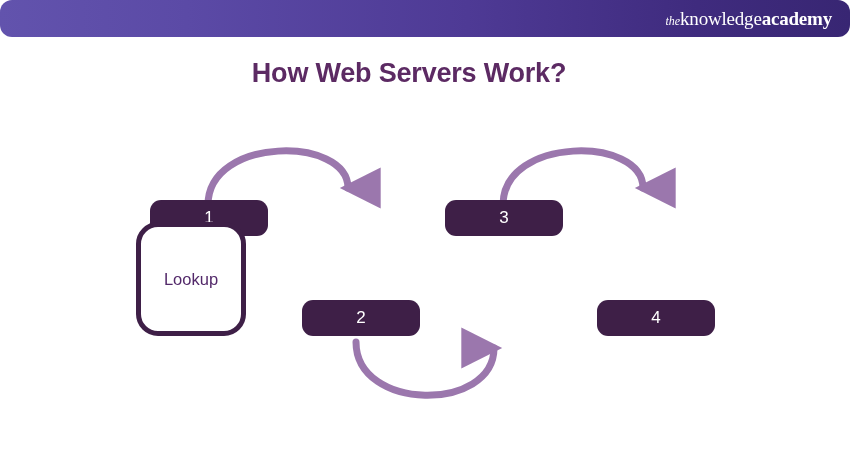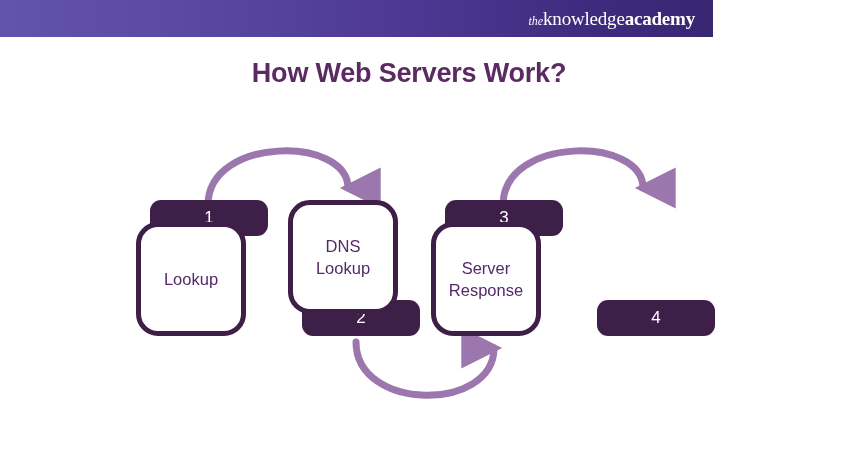--- a/index.html
+++ b/index.html
@@ -13,23 +13,24 @@
     font-family: "Liberation Sans", sans-serif;
     overflow: hidden;
     position: relative;
   }
 
   
   .header {
     position: absolute;
     left: 0;
     top: 0;
-    width: 713px;
+    width: 850px;
     height: 37px;
     background: linear-gradient(90deg, #6253ad 0%, #5b4aa6 22%, #4e3a95 55%, #3f2b7e 82%, #382673 100%);
+    border-radius: 12px;
   }
   .logo {
     position: absolute;
     right: 18px;
     top: 50%;
     transform: translateY(-50%);
     color: #ffffff;
     white-space: nowrap;
     font-family: "Liberation Serif", serif;
     letter-spacing: -0.2px;
@@ -163,33 +164,25 @@
     </div>
     <div class="step-box">
       <span class="step-label">Lookup</span>
     </div>
   </div>
 
   <div class="step tab-bottom" style="left:288px; top:186px;">
     <div class="step-tab">
       <span>2</span>
     </div>
-    <div class="step-box">
-      <span class="step-label">DNS
-Lookup</span>
-    </div>
   </div>
 
   <div class="step tab-top" style="left:431px; top:200px;">
     <div class="step-tab">
       <span>3</span>
-    </div>
-    <div class="step-box">
-      <span class="step-label">Server
-Response</span>
     </div>
   </div>
 
   <div class="step tab-bottom" style="left:583px; top:186px;">
     <div class="step-tab">
       <span>4</span>
     </div>
   </div>
 
 </div>

